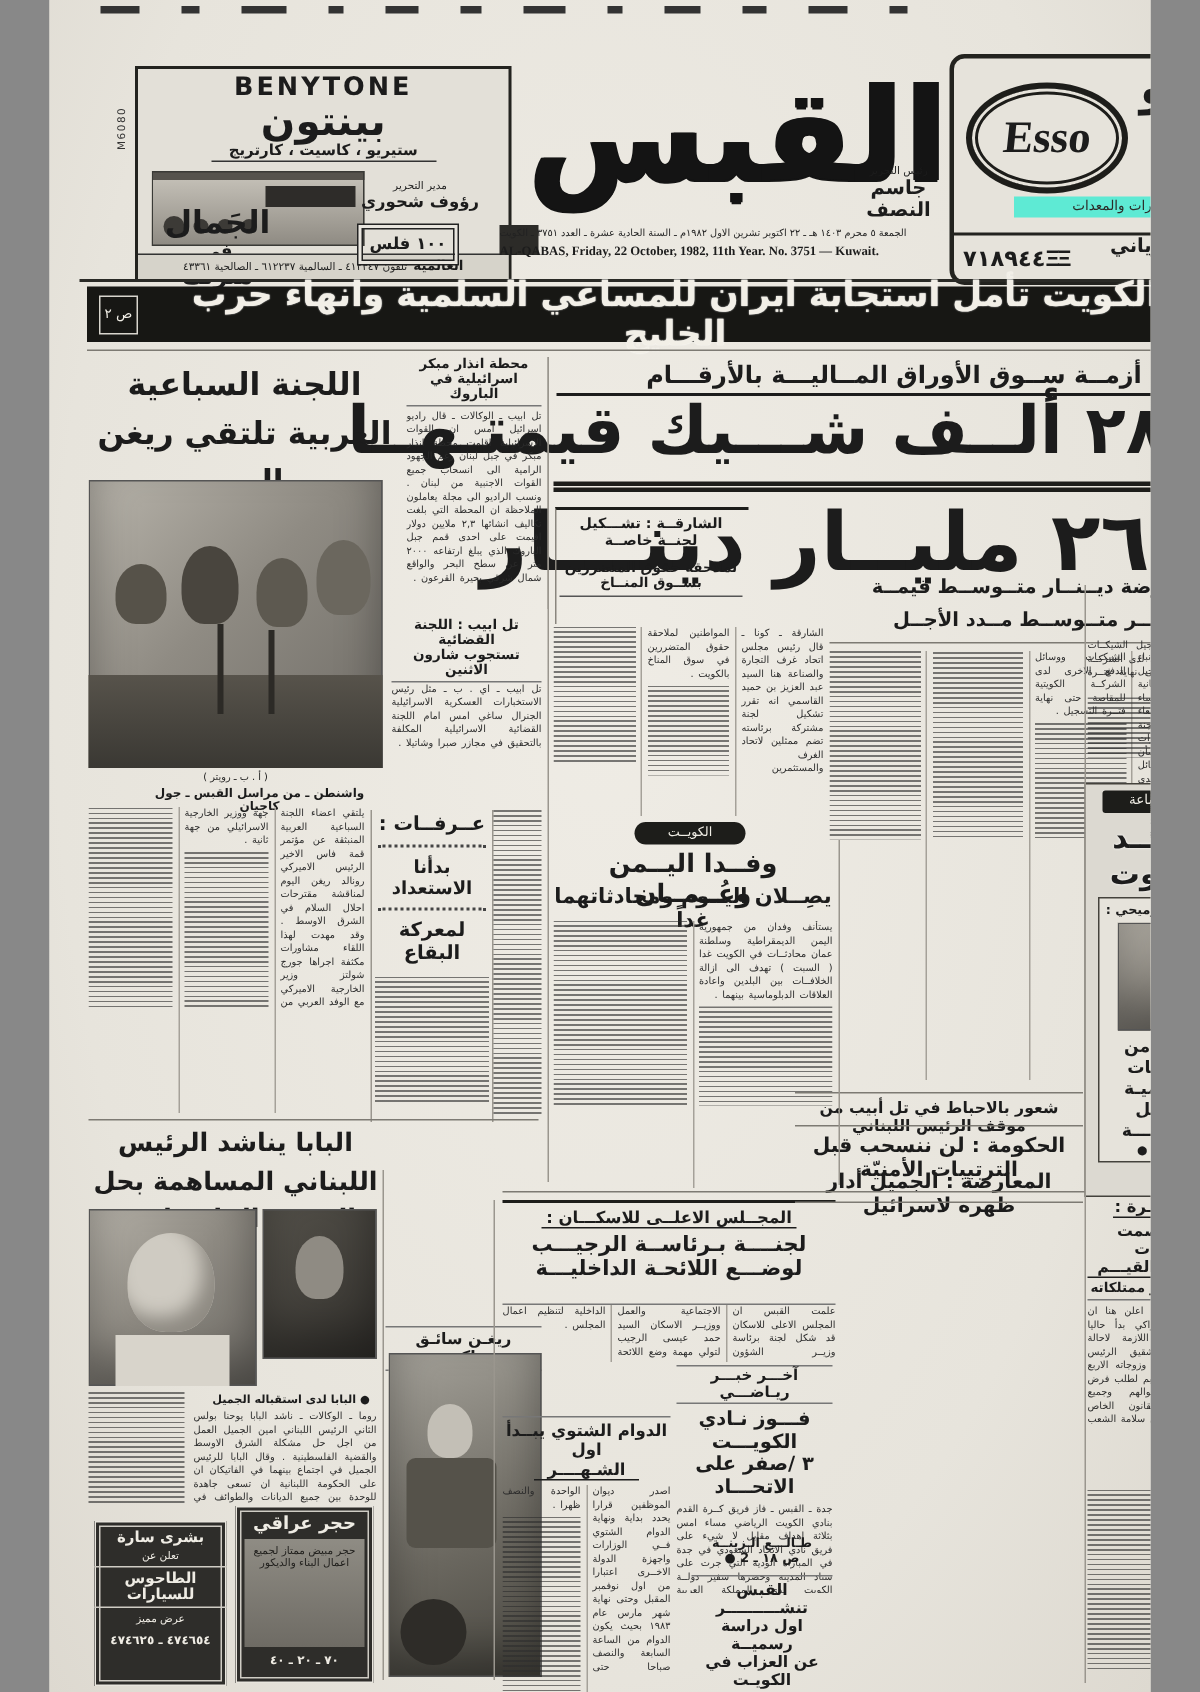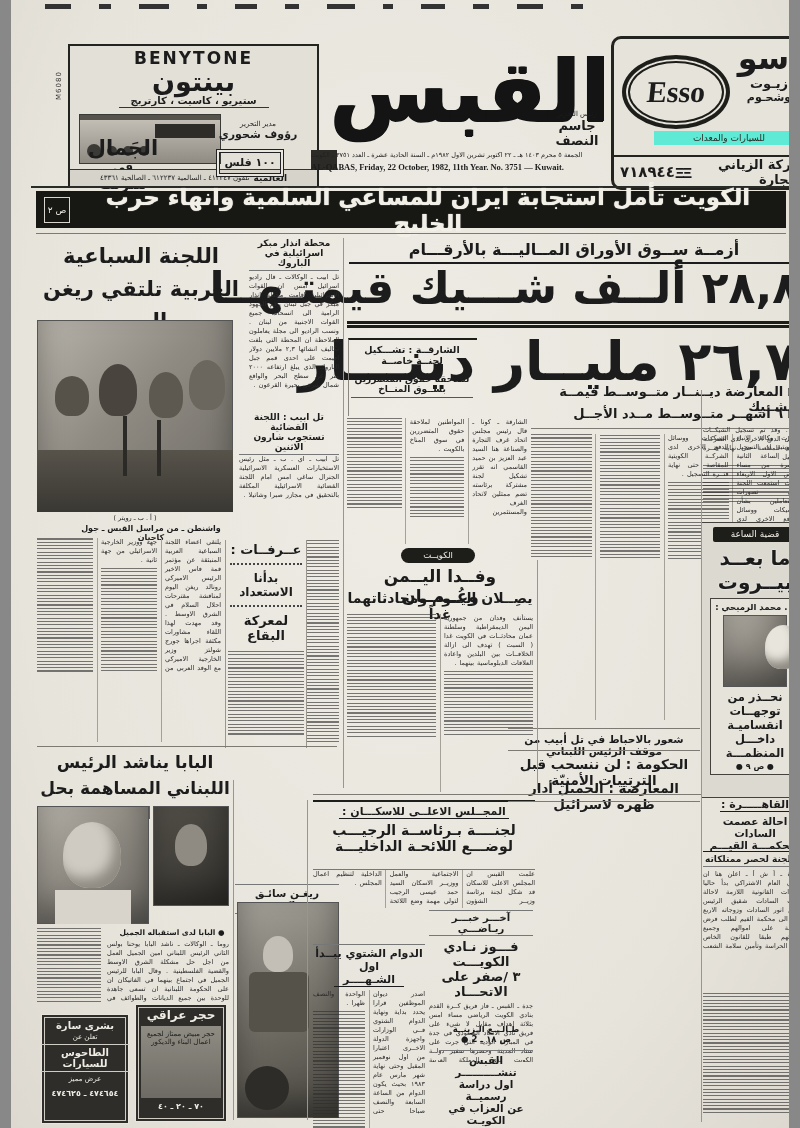--- a/index.html
+++ b/index.html
@@ -1,19 +1,19 @@
 <!DOCTYPE html>
 <html lang="ar"><head>
 <meta charset="utf-8">
 <style>
   html,body{margin:0;padding:0;background:#888;}
   #page{position:relative;width:734px;height:1128px;margin:0 auto;overflow:hidden;
     background:#eae7e0;
     background-image:radial-gradient(ellipse at 50% 40%, #efece5 0%, #e7e4dc 70%, #ddd9d0 100%);
-    font-family:"DejaVu Sans",sans-serif;color:#1c1c1c;padding-left:44px;}
+    font-family:"DejaVu Sans",sans-serif;color:#1c1c1c;}
   .abs{position:absolute;}
   .rtl{direction:rtl;}
   .b{font-weight:bold;}
   .blk{font-weight:900;}
   .ctr{text-align:center;}
   .body-txt{font-size:6.5px;line-height:1.38;text-align:justify;color:#2a2a2a;word-spacing:1px;overflow:hidden;}
   .gl{background-image:repeating-linear-gradient(180deg, rgba(45,45,45,.62) 0px, rgba(45,45,45,.62) 1.1px, transparent 1.1px, transparent 3.3px);}
   .photo{background:linear-gradient(135deg,#b7b3aa 0%,#8f8b83 45%,#6f6c66 100%);box-shadow:inset 0 0 0 1px #555, inset 0 -18px 30px rgba(0,0,0,.35);}
   .vrule{width:1px;background:#9a968e;}
   .hrule{height:1px;background:#7d7a73;}

